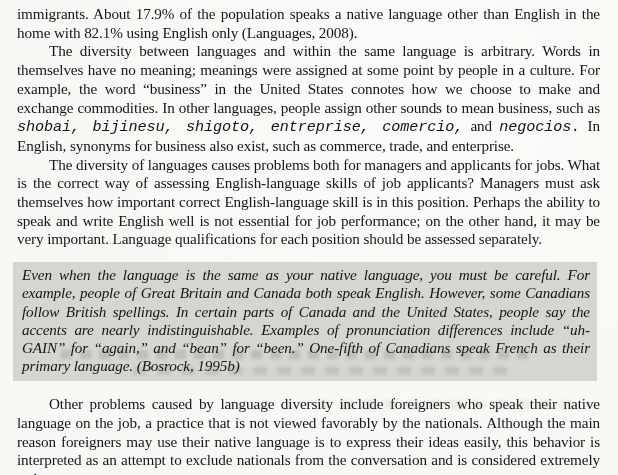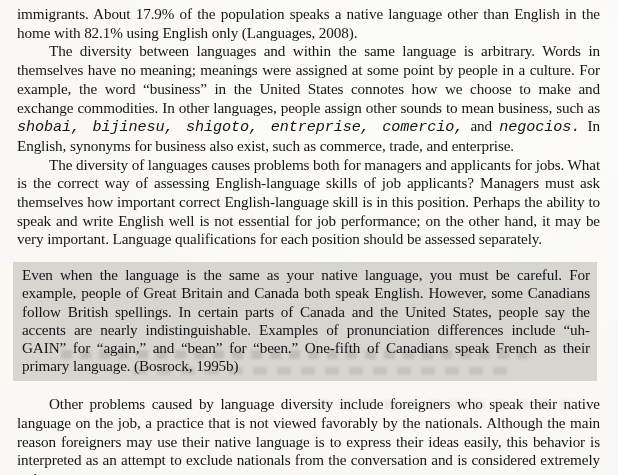--- a/index.html
+++ b/index.html
@@ -75,21 +75,21 @@
   em { font-style: italic; font-family: Liberation Mono, monospace; }
 </style>
 </head>
 <body>
 
 <div class="page" style="background-color: rgb(249, 248, 244);">
   <div class="text-column" style="color: rgb(21, 21, 21);">
       <p class="para continuation"><span>immigrants. About 17.9% of the population speaks a native language other than English in the home with 82.1% using English only (Languages, 2008).</span></p>
       <p class="para indented"><span>The diversity between languages and within the same language is arbitrary. Words in themselves have no meaning; meanings were assigned at some point by people in a culture. For example, the word “business” in the United States connotes how we choose to make and exchange commodities. In other languages, people assign other sounds to mean business, such as </span><em>shobai, bijinesu, shigoto, entreprise, comercio,</em><span> and </span><em>negocios.</em><span> In English, synonyms for business also exist, such as commerce, trade, and enterprise.</span></p>
       <p class="para indented"><span>The diversity of languages causes problems both for managers and applicants for jobs. What is the correct way of assessing English-language skills of job applicants? Managers must ask themselves how important correct English-language skill is in this position. Perhaps the ability to speak and write English well is not essential for job performance; on the other hand, it may be very important. Language qualifications for each position should be assessed separately.</span></p>
-      <div class="gray-box" style="background-color: rgb(215, 213, 208);">
+      <div class="gray-box" style="background-color: rgb(215, 213, 208); font-style: italic;">
         <div class="bleed b0"></div>
         <div class="bleed b1"></div>
         <p class="para "><span>Even when the language is the same as your native language, you must be careful. For example, people of Great Britain and Canada both speak English. However, some Canadians follow British spellings. In certain parts of Canada and the United States, people say the accents are nearly indistinguishable. Examples of pronunciation differences include “uh-GAIN” for “again,” and “bean” for “been.” One-fifth of Canadians speak French as their primary language. (Bosrock, 1995b)</span></p>
       </div>
       <p class="para indented"><span>Other problems caused by language diversity include foreigners who speak their native language on the job, a practice that is not viewed favorably by the nationals. Although the main reason foreigners may use their native language is to express their ideas easily, this behavior is interpreted as an attempt to exclude nationals from the conversation and is considered extremely rude.</span></p>
     </div>
   <div class="bleed page-b"></div>
 </div>
 
 </body></html>

